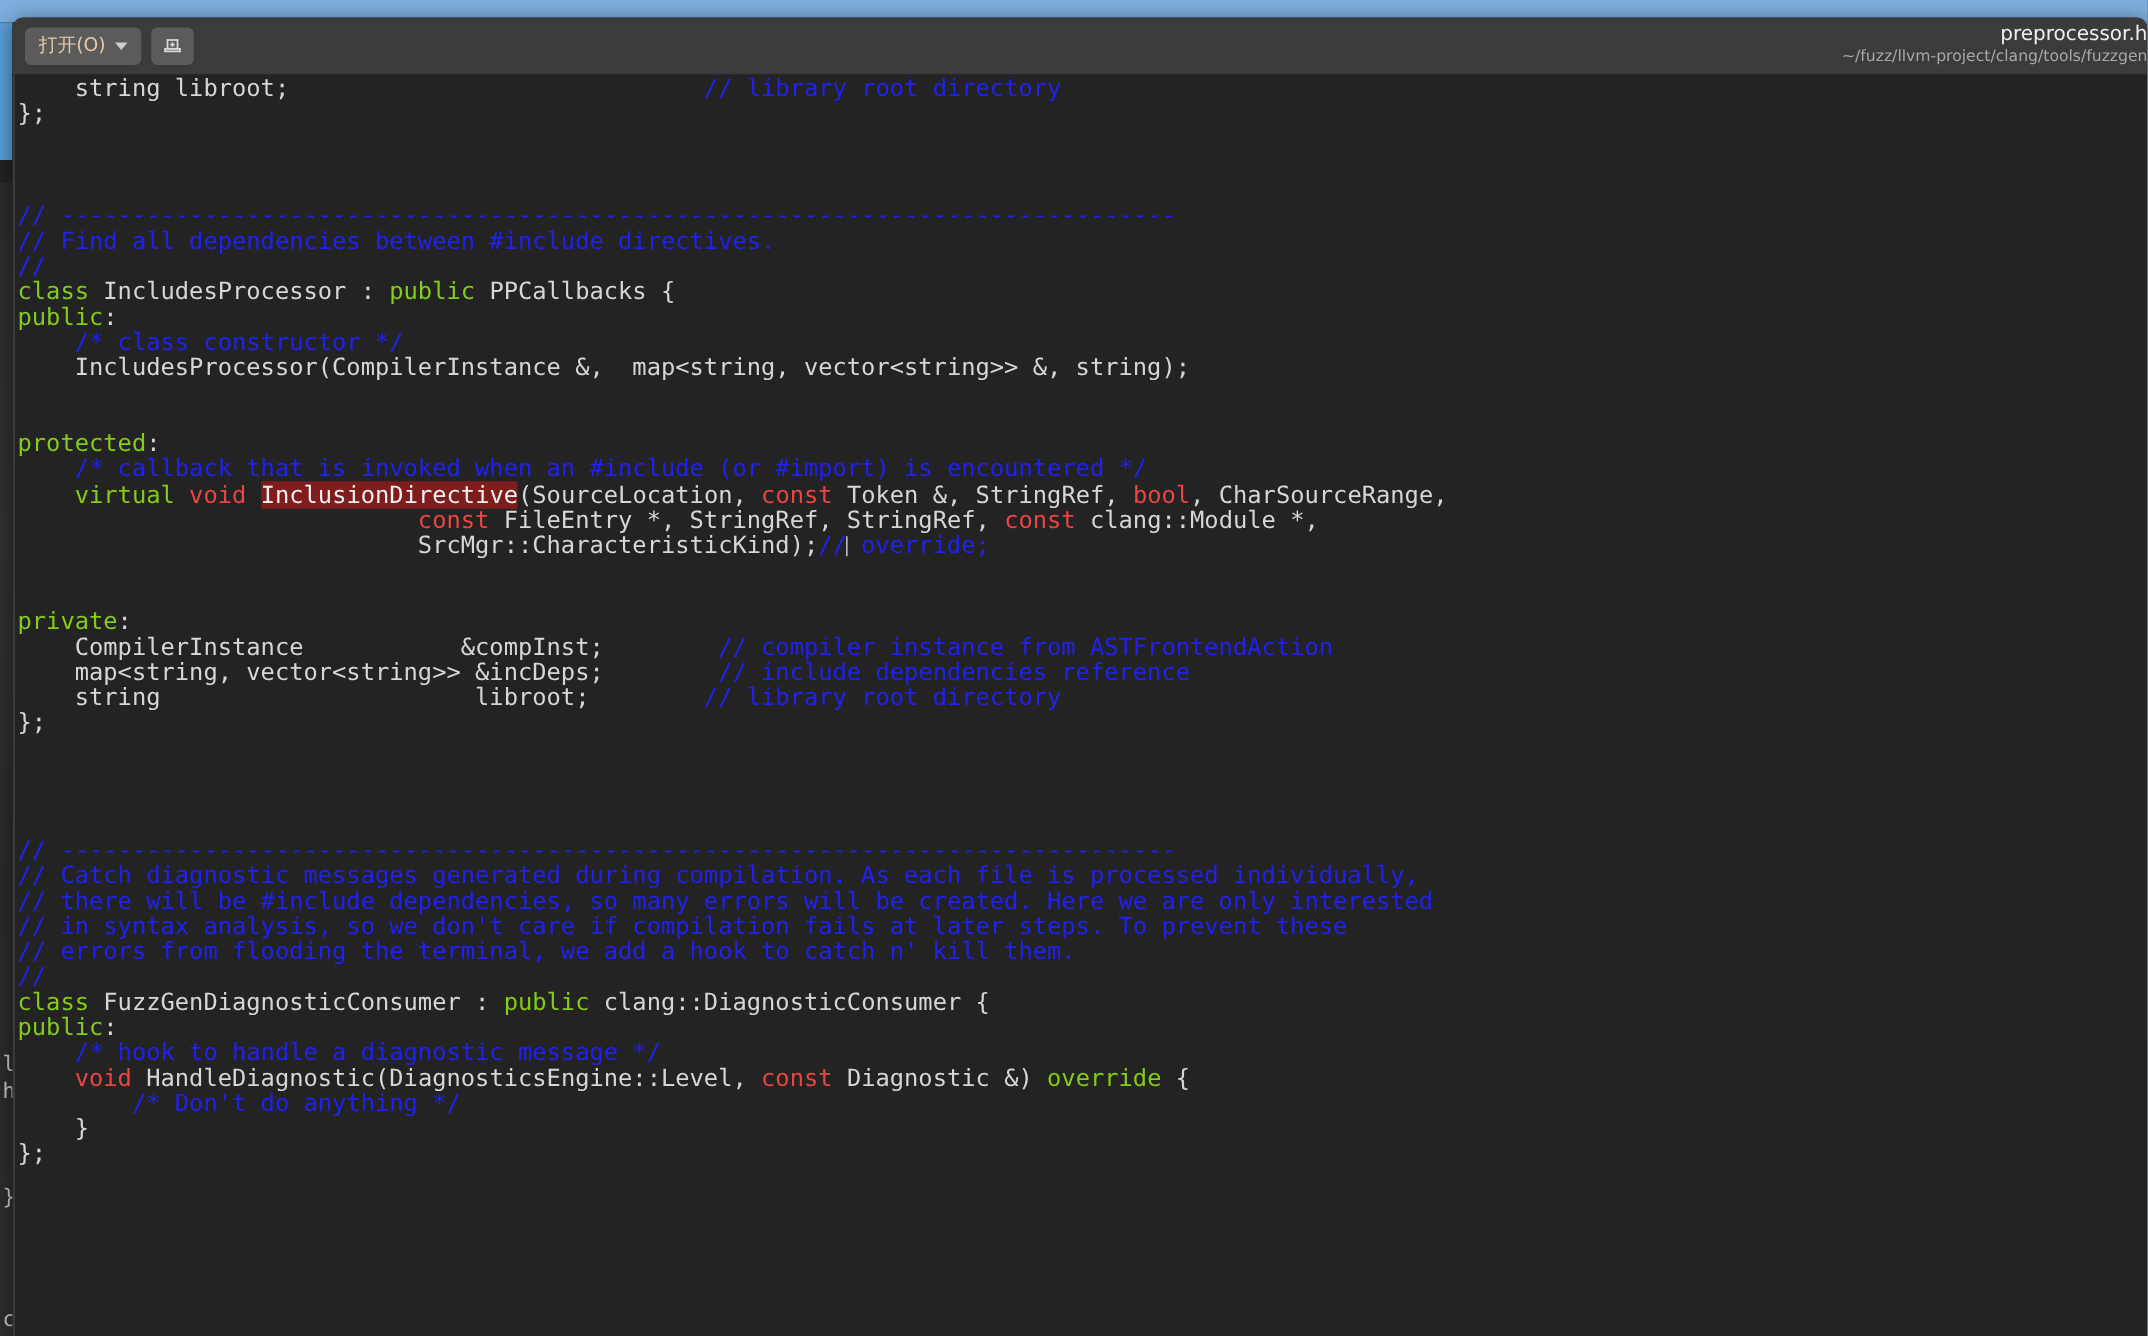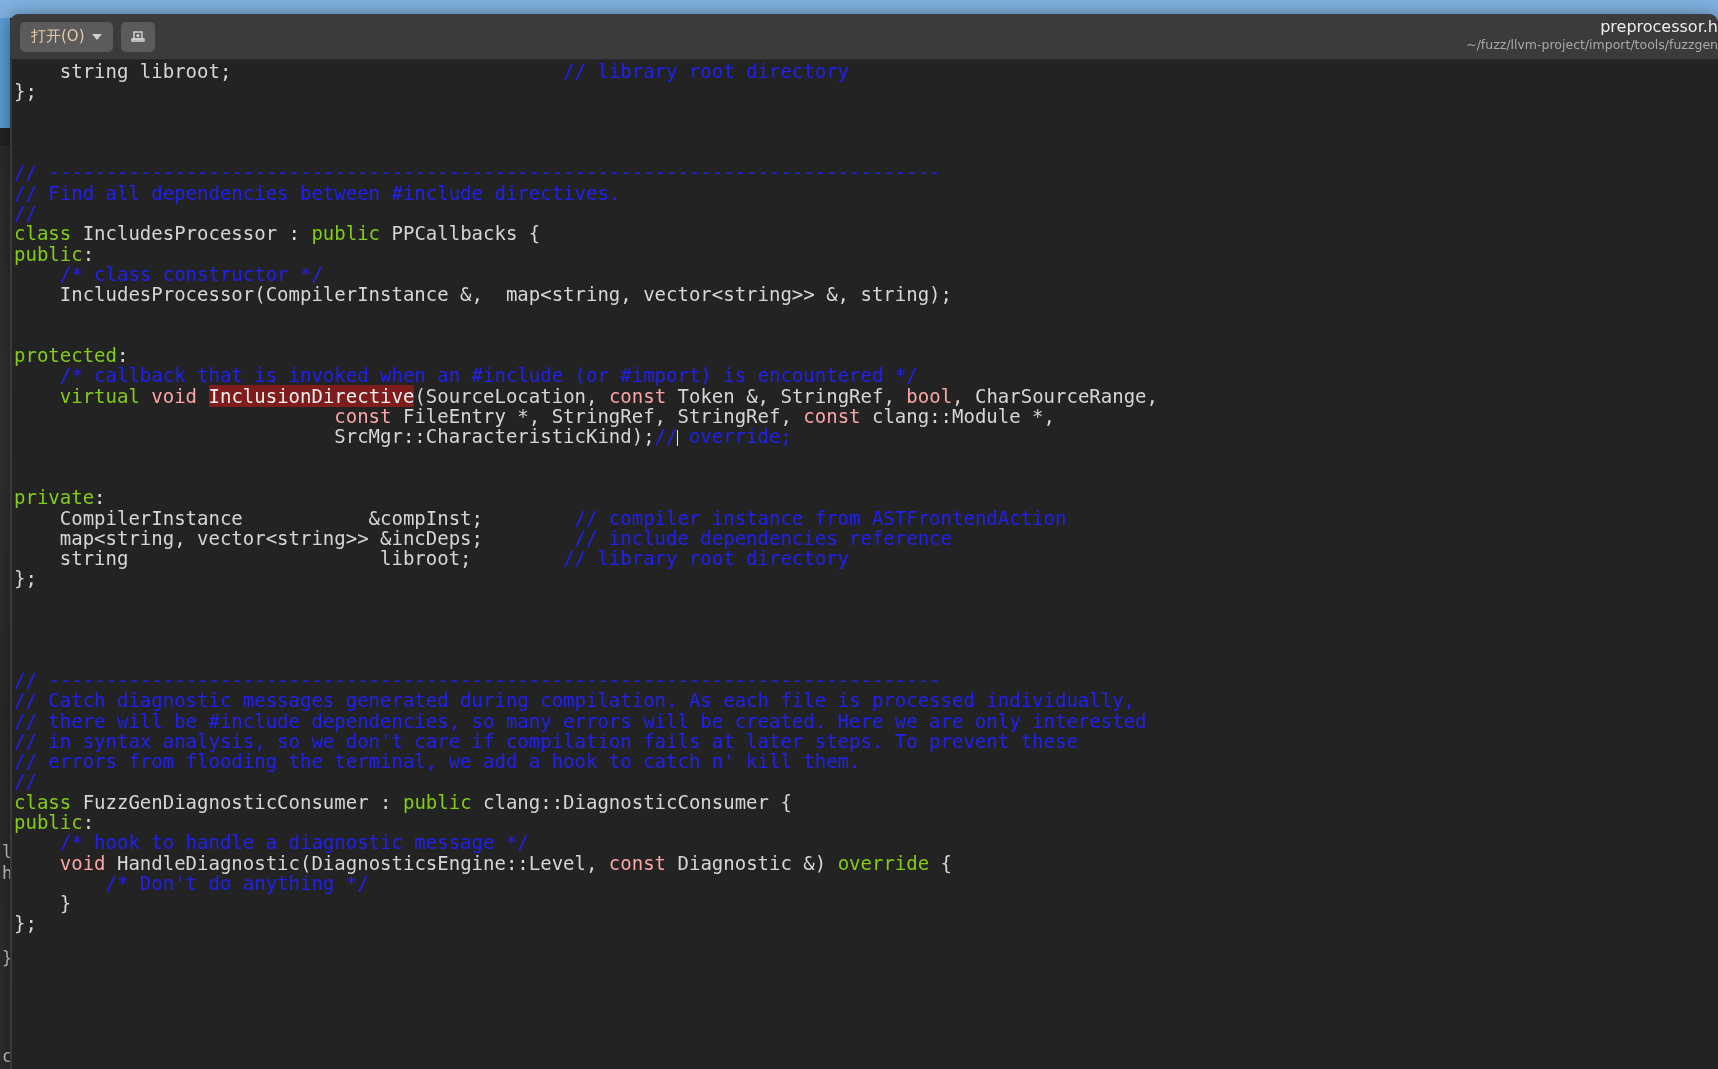--- a/index.html
+++ b/index.html
@@ -142,21 +142,21 @@
     font-family: "DejaVu Sans Mono", monospace;
     font-size: 19px;
     line-height: 20.3px;
     white-space: pre;
     color: #d6d6d6;
     letter-spacing: 0px;
   }
   .ln { height: 20.3px; }
   .cm   { color: #2020f0; }          
   .kw   { color: #84cc16; }          
-  .kw2  { color: #fca5a5; }          
+  .kw2  { color: #ef4444; }          
   .pl   { color: #d6d6d6; }          
   .hl   { background: #7f1d1d; color: #f0f0f0; }
   .caret-bar {
     display: inline-block;
     width: 1.5px;
     height: 16px;
     background: #e8e8e8;
     vertical-align: -3px;
     margin: 0 -0.8px;
   }
@@ -188,21 +188,21 @@
         <button class="hb-icon-btn">
           <svg width="18" height="18" viewBox="0 0 18 18">
             <path d="M3 13 L3 11 L15 11 L15 13 Z" fill="none" stroke="#d8d8d8" stroke-width="1.4"></path>
             <rect x="5" y="4" width="8" height="7" fill="none" stroke="#d8d8d8" stroke-width="1.4"></rect>
             <path d="M9 5.8 L9 9.4 M7.2 7.6 L10.8 7.6" stroke="#d8d8d8" stroke-width="1.4"></path>
           </svg>
         </button>
       </div>
       <div id="hb-title-block">
         <div id="hb-title">preprocessor.h</div>
-        <div id="hb-subtitle">~/fuzz/llvm-project/import/tools/fuzzgen</div>
+        <div id="hb-subtitle">~/fuzz/llvm-project/clang/tools/fuzzgen</div>
       </div>
     </div>
 
     <div id="code-area">
       <div id="gutter-line"></div>
       <div id="code"><div class="ln"><span class="pl">    string libroot;                             </span><span class="cm">// library root directory</span></div><div class="ln"><span class="pl">};</span></div><div class="ln">&nbsp;</div><div class="ln">&nbsp;</div><div class="ln">&nbsp;</div><div class="ln"><span class="cm">// ------------------------------------------------------------------------------</span></div><div class="ln"><span class="cm">// Find all dependencies between #include directives.</span></div><div class="ln"><span class="cm">//</span></div><div class="ln"><span class="kw">class</span><span class="pl"> IncludesProcessor : </span><span class="kw">public</span><span class="pl"> PPCallbacks {</span></div><div class="ln"><span class="kw">public</span><span class="pl">:</span></div><div class="ln"><span class="cm">    /* class constructor */</span></div><div class="ln"><span class="pl">    IncludesProcessor(CompilerInstance &amp;,  map&lt;string, vector&lt;string&gt;&gt; &amp;, string);</span></div><div class="ln">&nbsp;</div><div class="ln">&nbsp;</div><div class="ln"><span class="kw">protected</span><span class="pl">:</span></div><div class="ln"><span class="cm">    /* callback that is invoked when an #include (or #import) is encountered */</span></div><div class="ln"><span class="pl">    </span><span class="kw">virtual</span><span class="pl"> </span><span class="kw2">void</span><span class="pl"> </span><span class="hl">InclusionDirective</span><span class="pl">(SourceLocation, </span><span class="kw2">const</span><span class="pl"> Token &amp;, StringRef, </span><span class="kw2">bool</span><span class="pl">, CharSourceRange,</span></div><div class="ln"><span class="pl">                            </span><span class="kw2">const</span><span class="pl"> FileEntry *, StringRef, StringRef, </span><span class="kw2">const</span><span class="pl"> clang::Module *,</span></div><div class="ln"><span class="pl">                            SrcMgr::CharacteristicKind);</span><span class="cm">//</span><span class="caret-bar"></span><span class="cm"> override;</span></div><div class="ln">&nbsp;</div><div class="ln">&nbsp;</div><div class="ln"><span class="kw">private</span><span class="pl">:</span></div><div class="ln"><span class="pl">    CompilerInstance           &amp;compInst;        </span><span class="cm">// compiler instance from ASTFrontendAction</span></div><div class="ln"><span class="pl">    map&lt;string, vector&lt;string&gt;&gt; &amp;incDeps;        </span><span class="cm">// include dependencies reference</span></div><div class="ln"><span class="pl">    string                      libroot;        </span><span class="cm">// library root directory</span></div><div class="ln"><span class="pl">};</span></div><div class="ln">&nbsp;</div><div class="ln">&nbsp;</div><div class="ln">&nbsp;</div><div class="ln">&nbsp;</div><div class="ln"><span class="cm">// ------------------------------------------------------------------------------</span></div><div class="ln"><span class="cm">// Catch diagnostic messages generated during compilation. As each file is processed individually,</span></div><div class="ln"><span class="cm">// there will be #include dependencies, so many errors will be created. Here we are only interested</span></div><div class="ln"><span class="cm">// in syntax analysis, so we don't care if compilation fails at later steps. To prevent these</span></div><div class="ln"><span class="cm">// errors from flooding the terminal, we add a hook to catch n' kill them.</span></div><div class="ln"><span class="cm">//</span></div><div class="ln"><span class="kw">class</span><span class="pl"> FuzzGenDiagnosticConsumer : </span><span class="kw">public</span><span class="pl"> clang::DiagnosticConsumer {</span></div><div class="ln"><span class="kw">public</span><span class="pl">:</span></div><div class="ln"><span class="cm">    /* hook to handle a diagnostic message */</span></div><div class="ln"><span class="pl">    </span><span class="kw2">void</span><span class="pl"> HandleDiagnostic(DiagnosticsEngine::Level, </span><span class="kw2">const</span><span class="pl"> Diagnostic &amp;) </span><span class="kw">override</span><span class="pl"> {</span></div><div class="ln"><span class="cm">        /* Don't do anything */</span></div><div class="ln"><span class="pl">    }</span></div><div class="ln"><span class="pl">};</span></div></div>
     </div>
 
   </div>
 </div>

